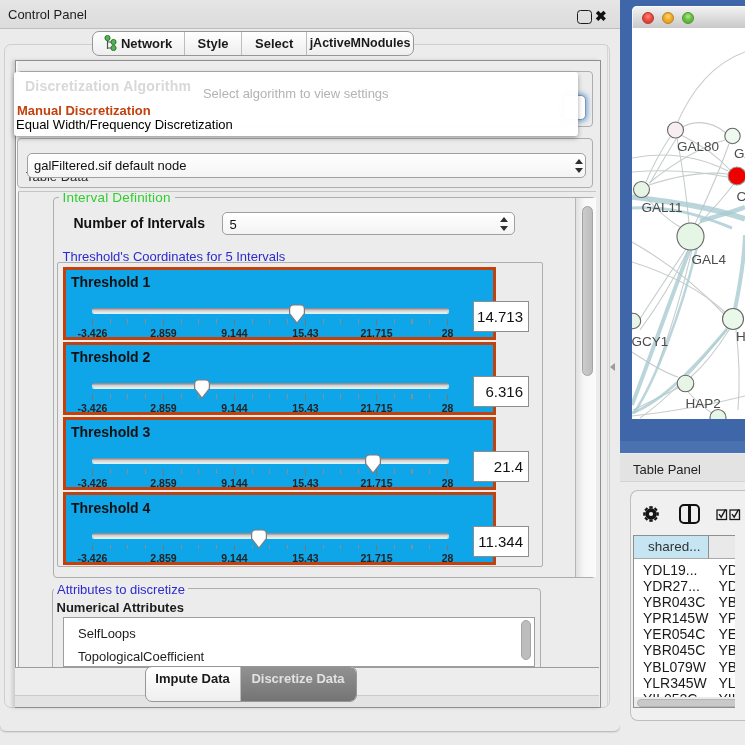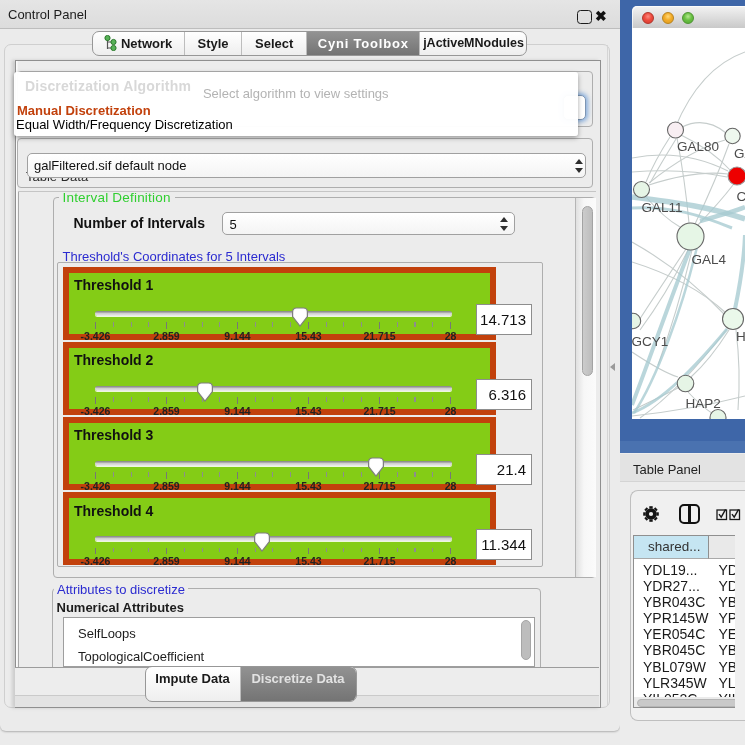--- a/index.html
+++ b/index.html
@@ -9,22 +9,22 @@
   .combo{position:absolute;background:linear-gradient(#ffffff,#f4f4f4);
          border:1px solid #a0a0a0;border-radius:5px;box-sizing:border-box;}
   .combo .ctext{position:absolute;left:6.5px;top:0;font-size:13px;color:#111;line-height:23px;white-space:nowrap;}
   .arrows{position:absolute;width:8px;height:16px;}
   .arrows .up{position:absolute;left:0;top:1px;width:0;height:0;
       border-left:4px solid transparent;border-right:4px solid transparent;border-bottom:5.5px solid #2e2e2e;}
   .arrows .dn{position:absolute;left:0;bottom:1px;width:0;height:0;
       border-left:4px solid transparent;border-right:4px solid transparent;border-top:5.5px solid #2e2e2e;}
   .group{position:absolute;border:1px solid #aeaeae;border-radius:4px;box-sizing:border-box;}
   .gtitle{position:absolute;font-size:13px;white-space:nowrap;background:#ececec;padding:0 3px;}
-  .tpanel{position:absolute;left:63px;width:433px;height:73px;background:#84cc16;
-          border:6px solid #c2410c;box-sizing:border-box;}
+  .tpanel{position:absolute;left:63px;width:433px;height:73px;background:#0ea5e9;
+          border:3px solid #c2410c;box-sizing:border-box;}
   .ttitle{position:absolute;left:5px;top:4.5px;font-size:14px;font-weight:bold;color:#111;}
   .groove{position:absolute;left:25.5px;top:38px;width:357px;height:5px;border-radius:2.5px;
           background:linear-gradient(#8f8f8f 0,#8f8f8f 1.2px,#c9c9c9 1.8px,#e3e3e3 85%,#f2f2f2);box-shadow:0 1px 0 rgba(255,255,255,.85);}
   .ticksminor{position:absolute;left:26.2px;top:49.5px;width:356.5px;height:4.5px;
       background:repeating-linear-gradient(to right,#8d8d8d 0px,#8d8d8d 1px,transparent 1px,transparent 17.75px);}
   .ticksmajor{position:absolute;left:26.2px;top:49.5px;width:356.5px;height:6.5px;
       background:repeating-linear-gradient(to right,#777 0px,#777 1px,transparent 1px,transparent 71px);}
   .slabels{position:absolute;top:57px;left:0;width:100%;height:12px;font-size:10.5px;font-weight:bold;color:#222;}
   .slabels span{position:absolute;transform:translateX(-50%);}
   .thumb{position:absolute;top:34px;width:17px;height:20px;transform:translateX(-50%);}
@@ -54,21 +54,20 @@
   <div style="width:91.6px;"><svg width="13" height="16" viewBox="0 0 13 16" style="vertical-align:-3px;">
         <line x1="3.5" y1="3" x2="3.5" y2="14" stroke="#555" stroke-width="1.2"></line>
         <line x1="3.5" y1="7" x2="9.5" y2="7" stroke="#555" stroke-width="1.2"></line>
         <line x1="3.5" y1="13" x2="9.5" y2="13" stroke="#555" stroke-width="1.2"></line>
         <circle cx="3.5" cy="3" r="2.6" fill="#57b257" stroke="#2c7a2c"></circle>
         <circle cx="9.5" cy="7" r="2.6" fill="#57b257" stroke="#2c7a2c"></circle>
         <circle cx="9.5" cy="13" r="2.6" fill="#57b257" stroke="#2c7a2c"></circle>
       </svg> Network</div>
   <div style="width:57.9px;">Style</div>
   <div style="width:64.5px;">Select</div>
-  <div class="dark" style="width:113.5px;letter-spacing:0.8px;">Cyni Toolbox</div>
   <div style="width:106px;font-size:12.5px;">jActiveMNodules</div>
 </div>
 
 <div class="group" style="left:17px;top:70.5px;width:575.5px;height:56px;"></div>
 
 <div class="ab" style="left:563px;top:94.5px;width:23px;height:25px;background:#fff;border:1px solid #7d95b3;border-radius:5px;box-shadow:0 0 4px 2px rgba(96,150,215,.7);box-sizing:border-box;"></div>
 
 <div class="group" style="left:17px;top:138px;width:575.5px;height:49.5px;"></div>
 <div class="ab t13" style="left:26px;top:134px;color:#2a2a2a;margin-top:35px;">Table Data</div>
 <div class="combo" style="left:26.5px;top:152.5px;width:559.5px;height:25px;">

